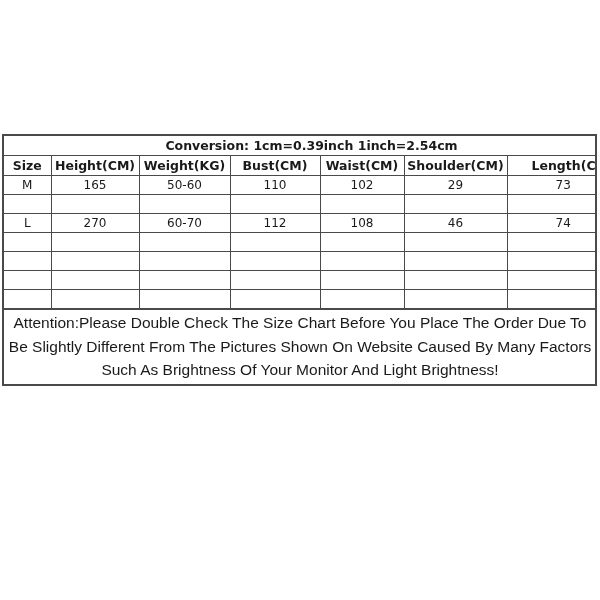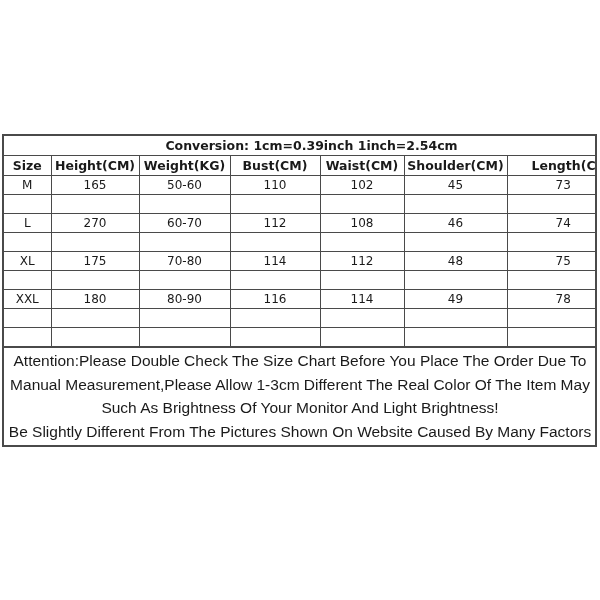--- a/index.html
+++ b/index.html
@@ -53,21 +53,21 @@
       <th>Shoulder(CM)</th>
       <th>Length(CM)</th>
     </tr>
 
     <tr>
       <td>M</td>
       <td>165</td>
       <td>50-60</td>
       <td>110</td>
       <td>102</td>
-      <td>45</td>
+      <td>29</td>
       <td>73</td>
     </tr>
     <tr class="blank">
           <td></td>
           <td></td>
           <td></td>
           <td></td>
           <td></td>
           <td></td>
           <td></td>
@@ -85,48 +85,30 @@
     <tr class="blank">
           <td></td>
           <td></td>
           <td></td>
           <td></td>
           <td></td>
           <td></td>
           <td></td>
         </tr>
 
-    <tr>
-      <td>XL</td>
-      <td>175</td>
-      <td>70-80</td>
-      <td>114</td>
-      <td>112</td>
-      <td>48</td>
-      <td>75</td>
-    </tr>
     <tr class="blank">
           <td></td>
           <td></td>
           <td></td>
           <td></td>
           <td></td>
           <td></td>
           <td></td>
         </tr>
 
-    <tr>
-      <td>XXL</td>
-      <td>180</td>
-      <td>80-90</td>
-      <td>116</td>
-      <td>114</td>
-      <td>49</td>
-      <td>78</td>
-    </tr>
     <tr class="blank">
           <td></td>
           <td></td>
           <td></td>
           <td></td>
           <td></td>
           <td></td>
           <td></td>
         </tr>
 
@@ -137,17 +119,16 @@
           <td></td>
           <td></td>
           <td></td>
           <td></td>
         </tr>
 
   </tbody>
     </table>
   <div class="note">
     <div>Attention:Please Double Check The Size Chart Before You Place The Order Due To</div>
-    <div>Manual Measurement,Please Allow 1-3cm Different The Real Color Of The Item May</div>
+    <div>Be Slightly Different From The Pictures Shown On Website Caused By Many Factors</div>
     <div>Such As Brightness Of Your Monitor And Light Brightness!</div>
-    <div>Be Slightly Different From The Pictures Shown On Website Caused By Many Factors</div>
   </div>
 </div>
 
 </body></html>

